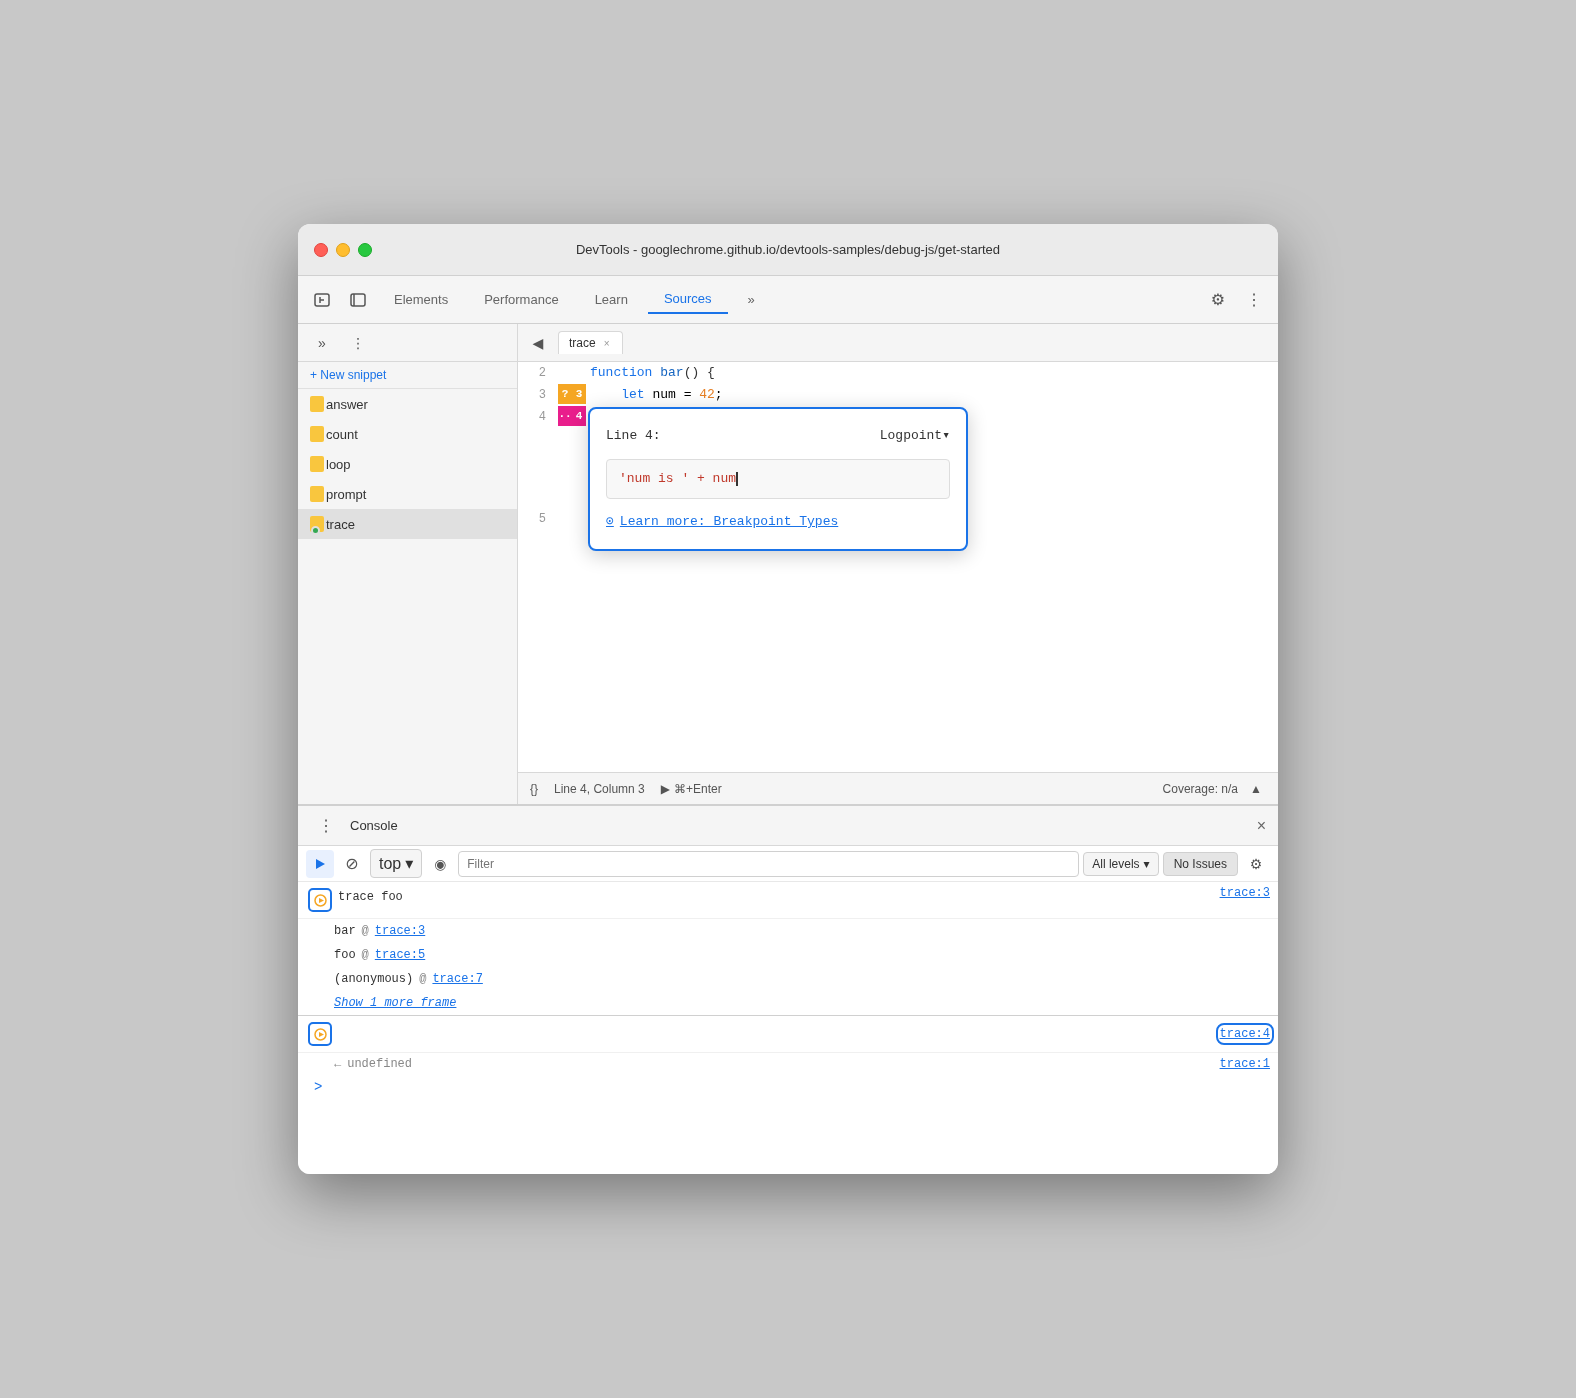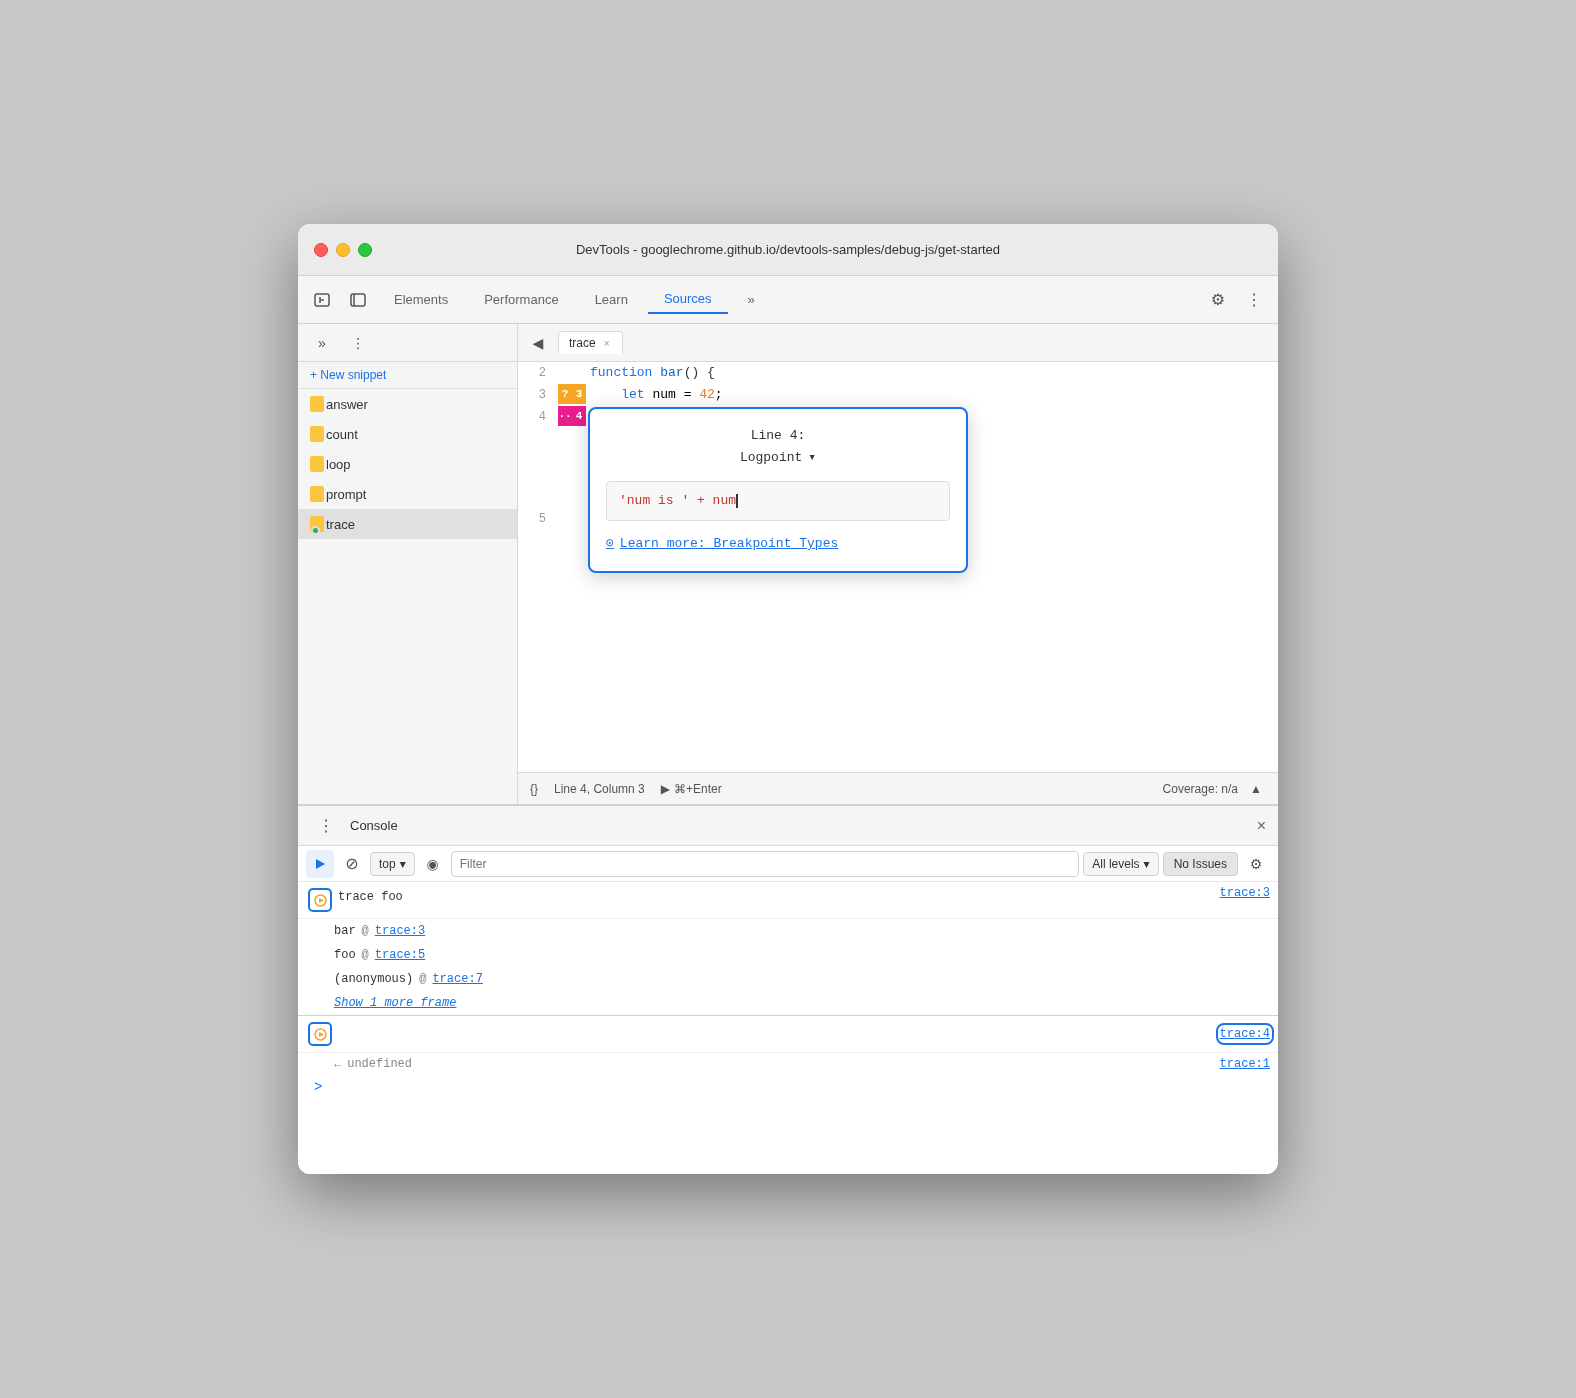--- a/index.html
+++ b/index.html
@@ -279,30 +279,28 @@
       border-radius: 8px;
       box-shadow: 0 4px 20px rgba(0,0,0,0.2);
       padding: 16px;
       z-index: 10;
     }
     .logpoint-header {
       display: flex;
       align-items: center;
       justify-content: space-between;
       margin-bottom: 12px;
-      flex-direction: column;
     }
     .logpoint-title {
       font-size: 13px;
       color: #333;
     }
     .logpoint-select {
       display: flex;
       align-items: center;
-      gap: 6px;
       font-size: 13px;
       color: #333;
       cursor: pointer;
     }
     .logpoint-input-area {
       background: #f8f8f8;
       border: 1px solid #ddd;
       border-radius: 4px;
       padding: 8px 12px;
       font-family: 'Courier New', monospace;
@@ -424,21 +422,21 @@
       font-size: 14px;
     }
     .top-select {
       display: flex;
       align-items: center;
       gap: 4px;
       padding: 4px 8px;
       background: #f5f5f5;
       border: 1px solid #d0d0d0;
       border-radius: 4px;
-      font-size: 12px;
+      font-size: 16px;
       color: #333;
       cursor: pointer;
     }
     .filter-input {
       flex: 1;
       height: 26px;
       border: 1px solid #d0d0d0;
       border-radius: 4px;
       padding: 0 8px;
       font-size: 12px;

